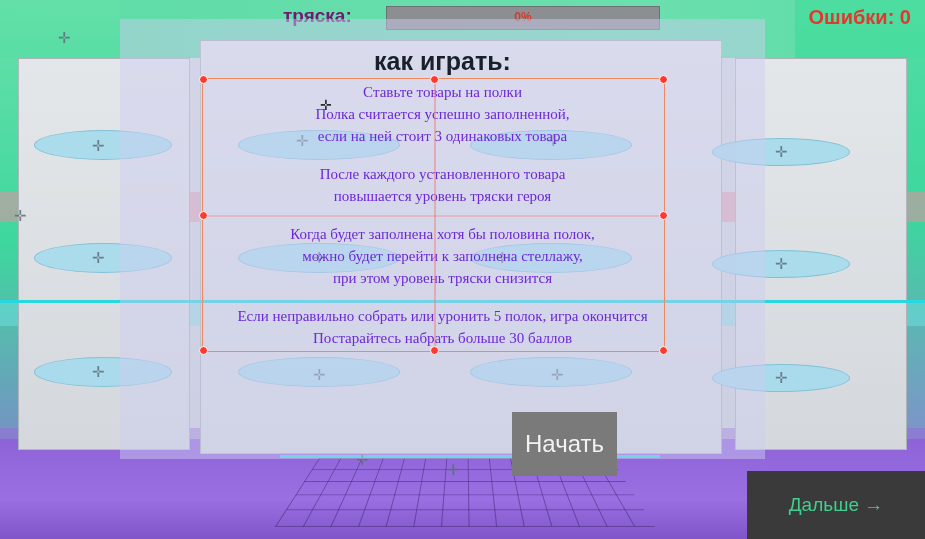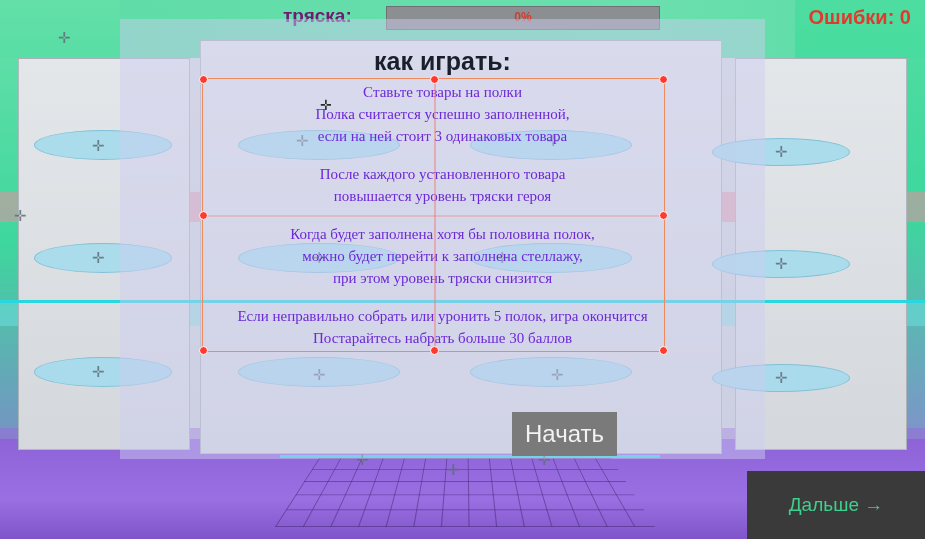--- a/index.html
+++ b/index.html
@@ -215,21 +215,21 @@
     left: 200px; top: 80px;
     width: 13px; height: 13px;
     color: #2a2a2a;
     font-size: 14px;
     line-height: 13px;
   }
 
   .start-button {
     position: absolute;
     left: 392px; top: 393px;
-    width: 105px; height: 44px;
+    width: 105px; height: 64px;
     background: #7a7a7a;
     color: #f2f2f2;
     font-size: 24px;
     display: flex;
     align-items: center;
     justify-content: center;
     cursor: pointer;
     border: none;
     font-family: "Liberation Sans", sans-serif;
   }

